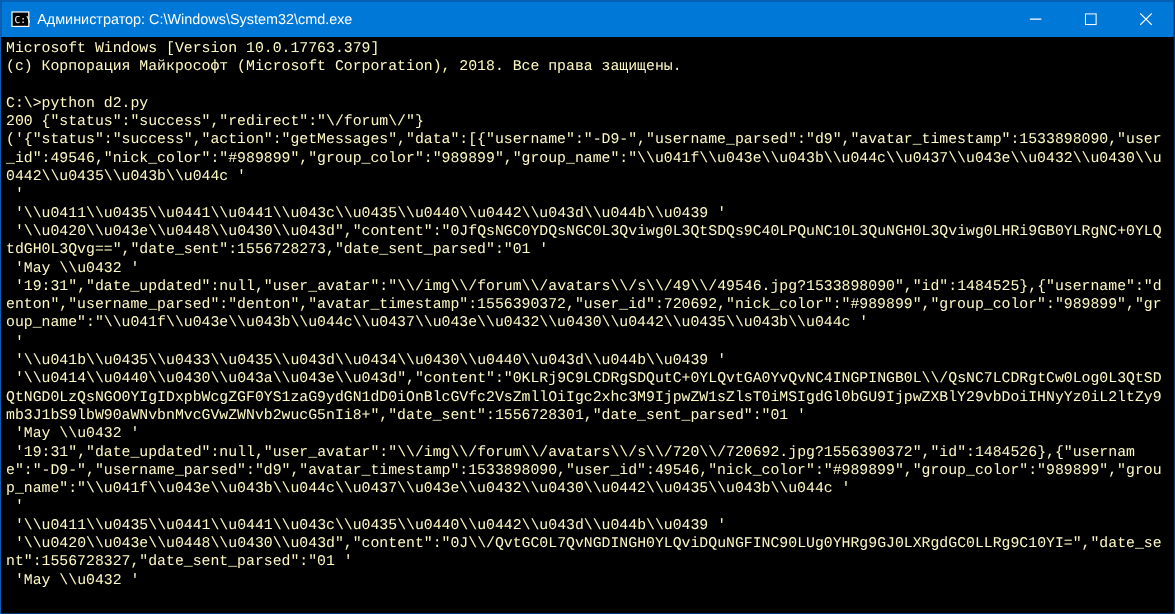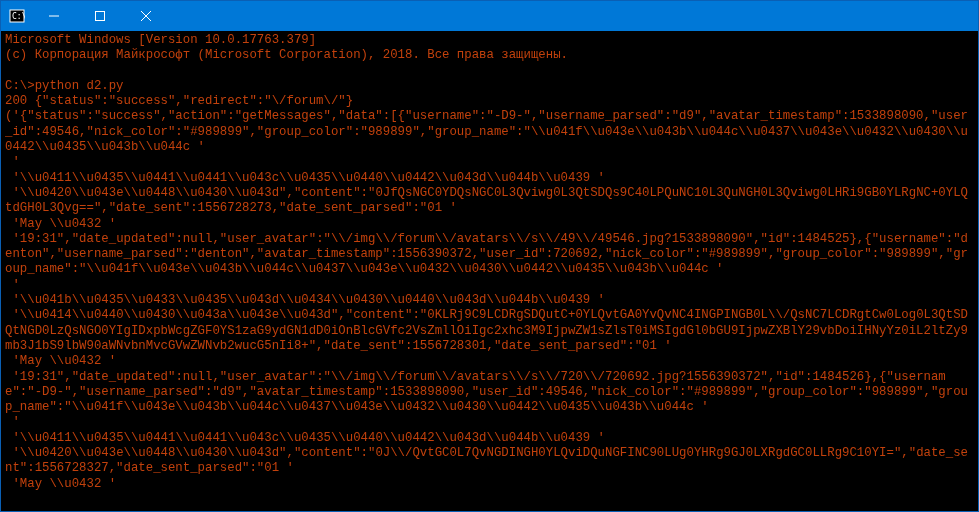--- a/index.html
+++ b/index.html
@@ -42,40 +42,41 @@
     height: 100%;
     display: flex;
     align-items: center;
     justify-content: center;
     color: #fff;
   }
   .tb-btn svg { width: 10px; height: 10px; }
   .term {
     flex: 1;
     background: #000000;
-    color: #c2410c;
+    color: #fef9c3;
     font-size: 12.35px;
     line-height: 15.3px;
     white-space: pre-wrap;
     word-break: break-all;
     padding: 2px 4px 2px 4px;
     overflow: hidden;
   }
 </style>
 </head>
 <body>
 
 <div class="window">
   <div class="titlebar">
     <span class="tb-icon">
       <svg viewBox="0 0 16 16">
           <rect x="1" y="2" width="14" height="12" fill="#000" stroke="#fff" stroke-width="1"></rect>
           <text x="3" y="11" font-size="8" fill="#fff" font-family="monospace">C:\</text>
         </svg>
     </span>
+    <span class="tb-title">Администратор: C:\Windows\System32\cmd.exe</span>
     <div class="tb-controls">
       <div class="tb-btn">
         <svg viewBox="0 0 10 10">
             <line x1="0" y1="5" x2="10" y2="5" stroke="#fff" stroke-width="1"></line>
           </svg>
       </div>
       <div class="tb-btn">
         <svg viewBox="0 0 10 10">
             <rect x="0.5" y="0.5" width="9" height="9" fill="none" stroke="#fff" stroke-width="1"></rect>
           </svg>

